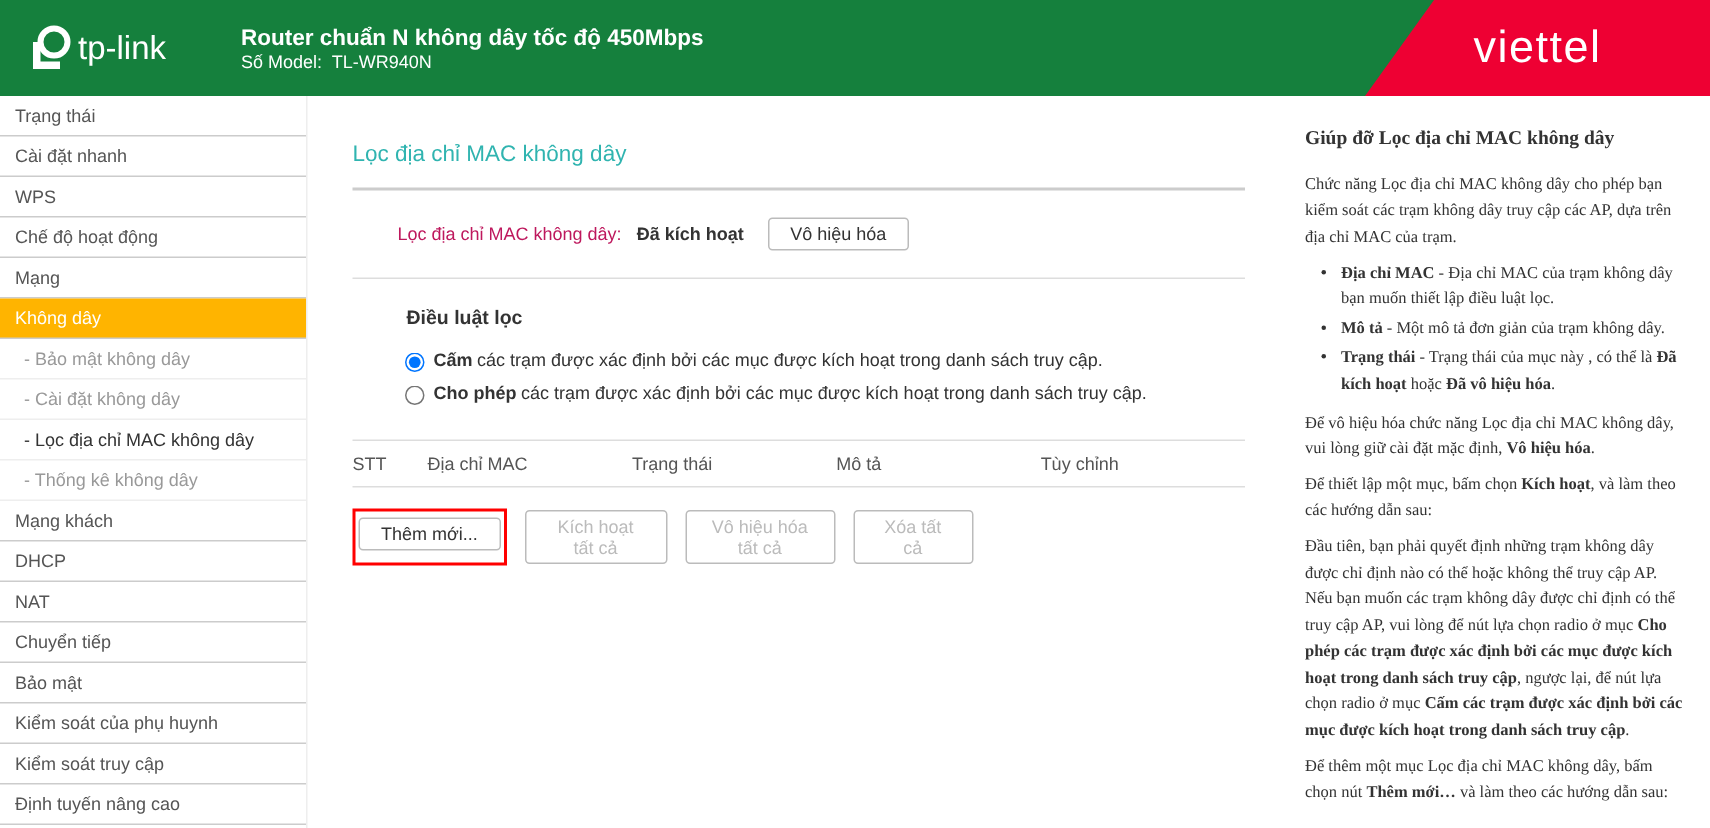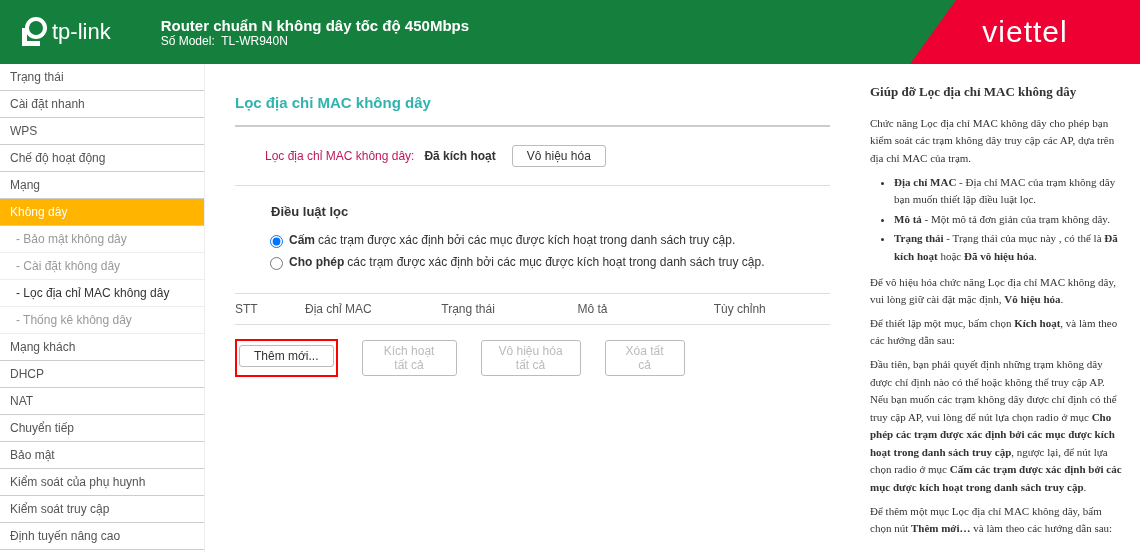--- a/index.html
+++ b/index.html
@@ -83,21 +83,21 @@
     overflow: hidden;
   }
   .main {
     flex: 1;
     padding: 30px 30px 10px 30px;
     overflow-y: auto;
   }
   .page-title {
     color: #30b4b0;
     font-size: 15px;
-    font-weight: bold;
+    font-weight: normal;
     border-bottom: 2px solid #ccc;
     padding-bottom: 14px;
     margin-bottom: 18px;
   }
   .status-row {
     display: flex;
     align-items: center;
     padding: 0 0 18px 30px;
     border-bottom: 1px solid #ddd;
     font-size: 12px;
@@ -130,27 +130,26 @@
   .radio-row input { margin-right: 6px; }
   .radio-row .b { font-weight: bold; margin-right: 3px; }
   .table-header {
     display: flex;
     border-top: 1px solid #ddd;
     border-bottom: 1px solid #ddd;
     padding: 8px 0;
     margin-top: 20px;
     font-size: 12px;
     color: #555;
-    gap: 20px;
   }
   .th { flex: 1; }
   .th:first-child { flex: 0 0 50px; }
   .action-row {
     display: flex;
-    gap: 24px;
+    gap: 12px;
     margin-top: 14px;
     align-items: center;
   }
   .highlight-box {
     border: 2px solid red;
     padding: 4px 2px 8px 2px;
     display: inline-flex;
   }
   .pager {
     display: flex;

